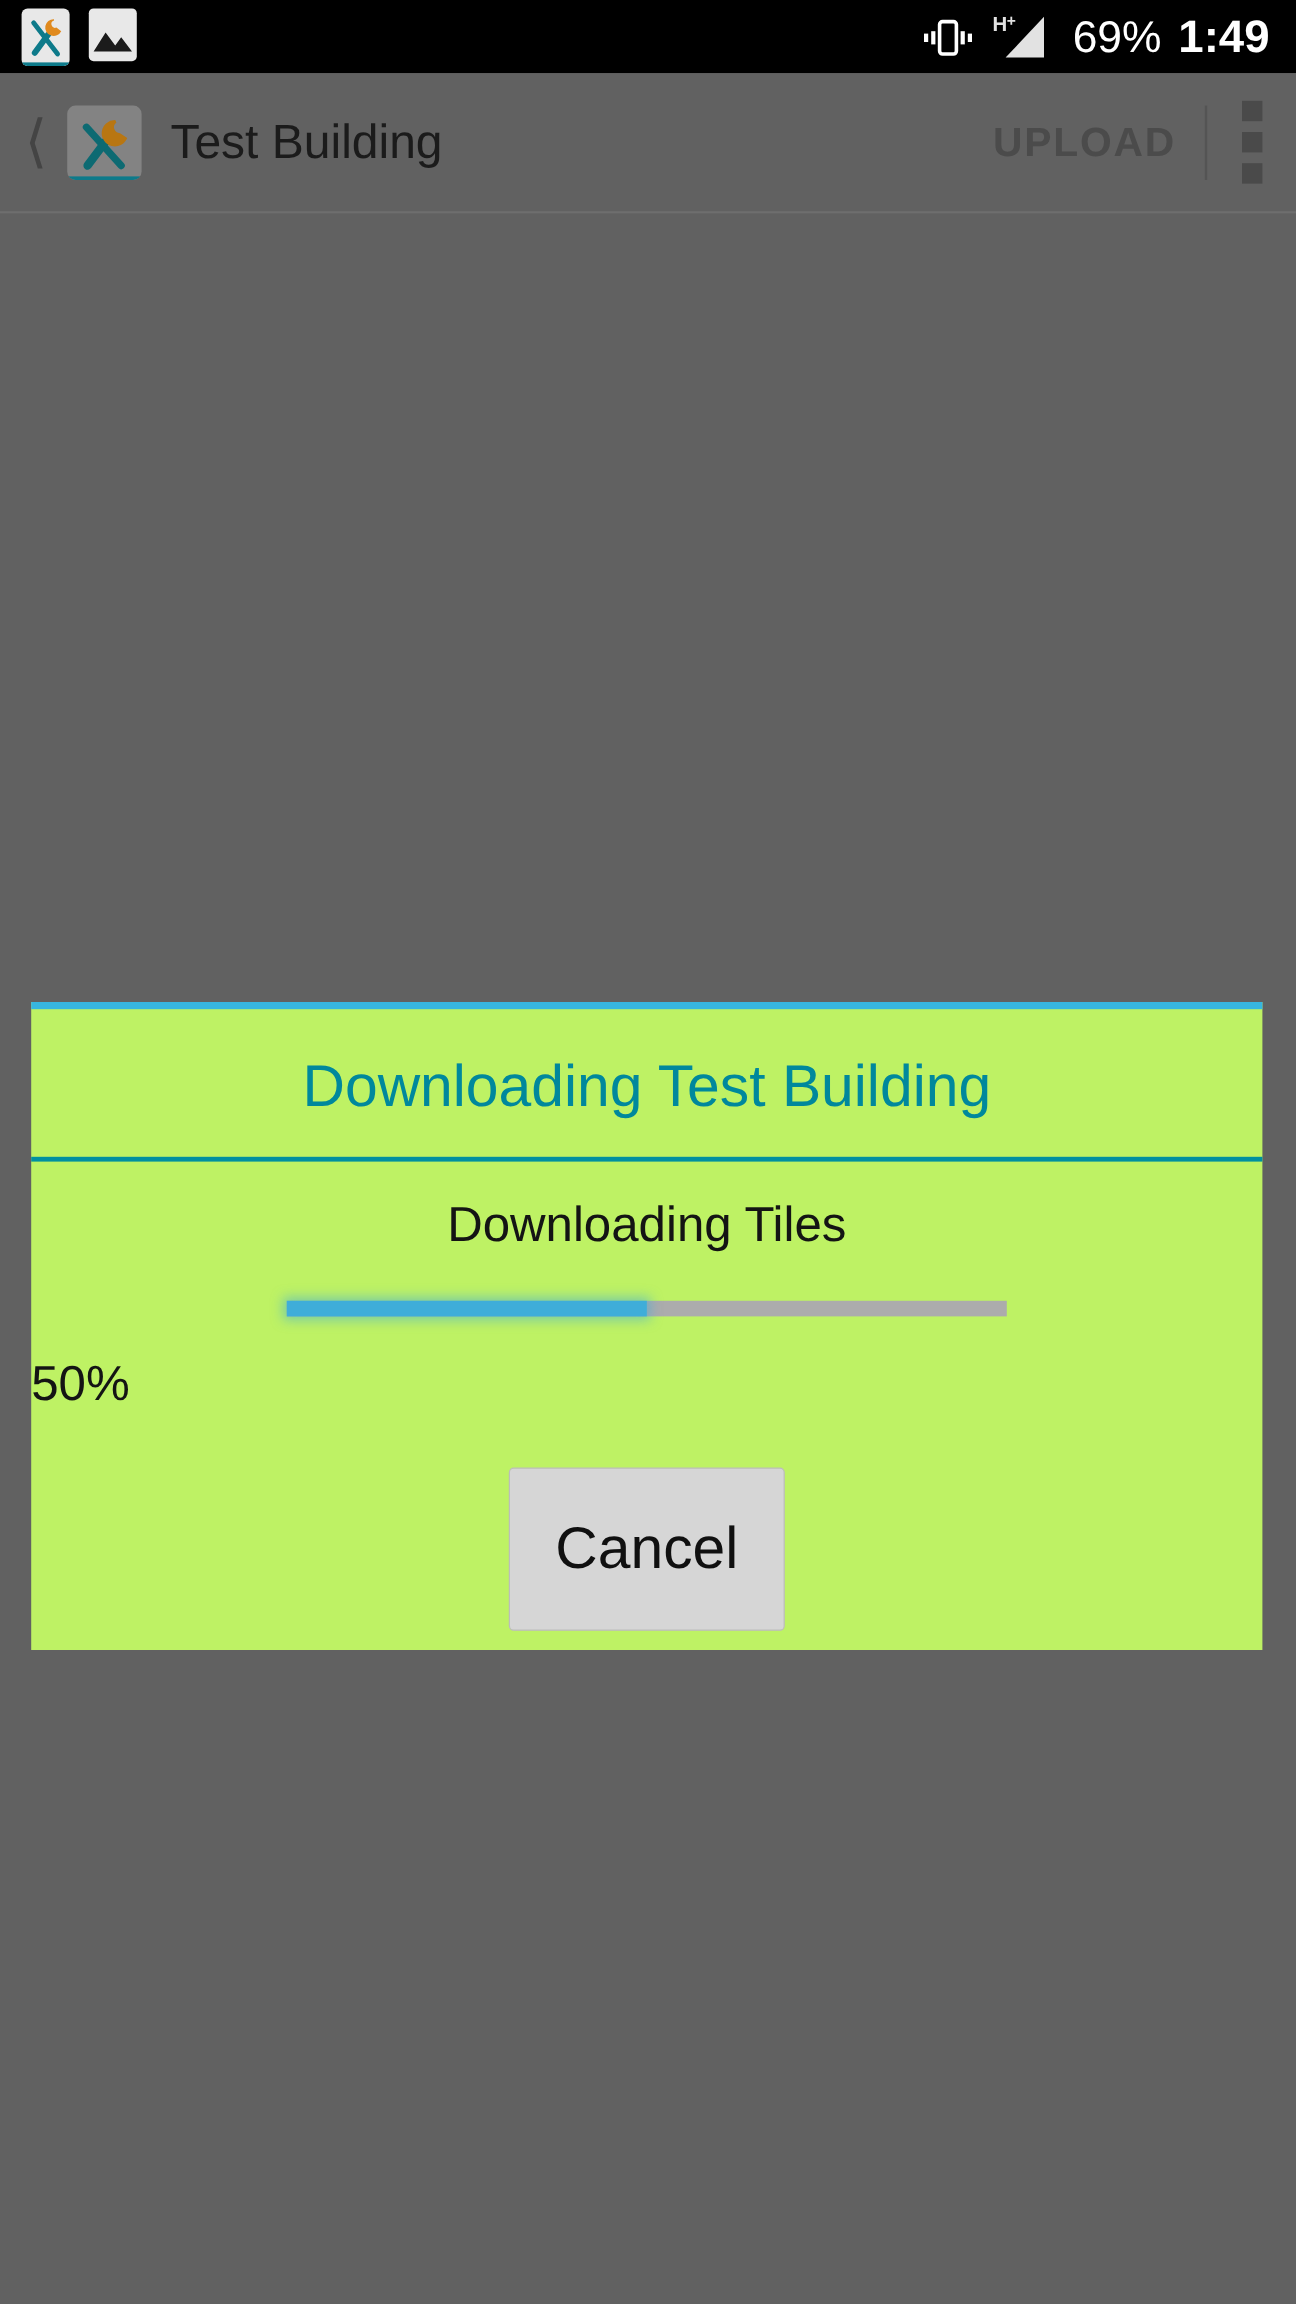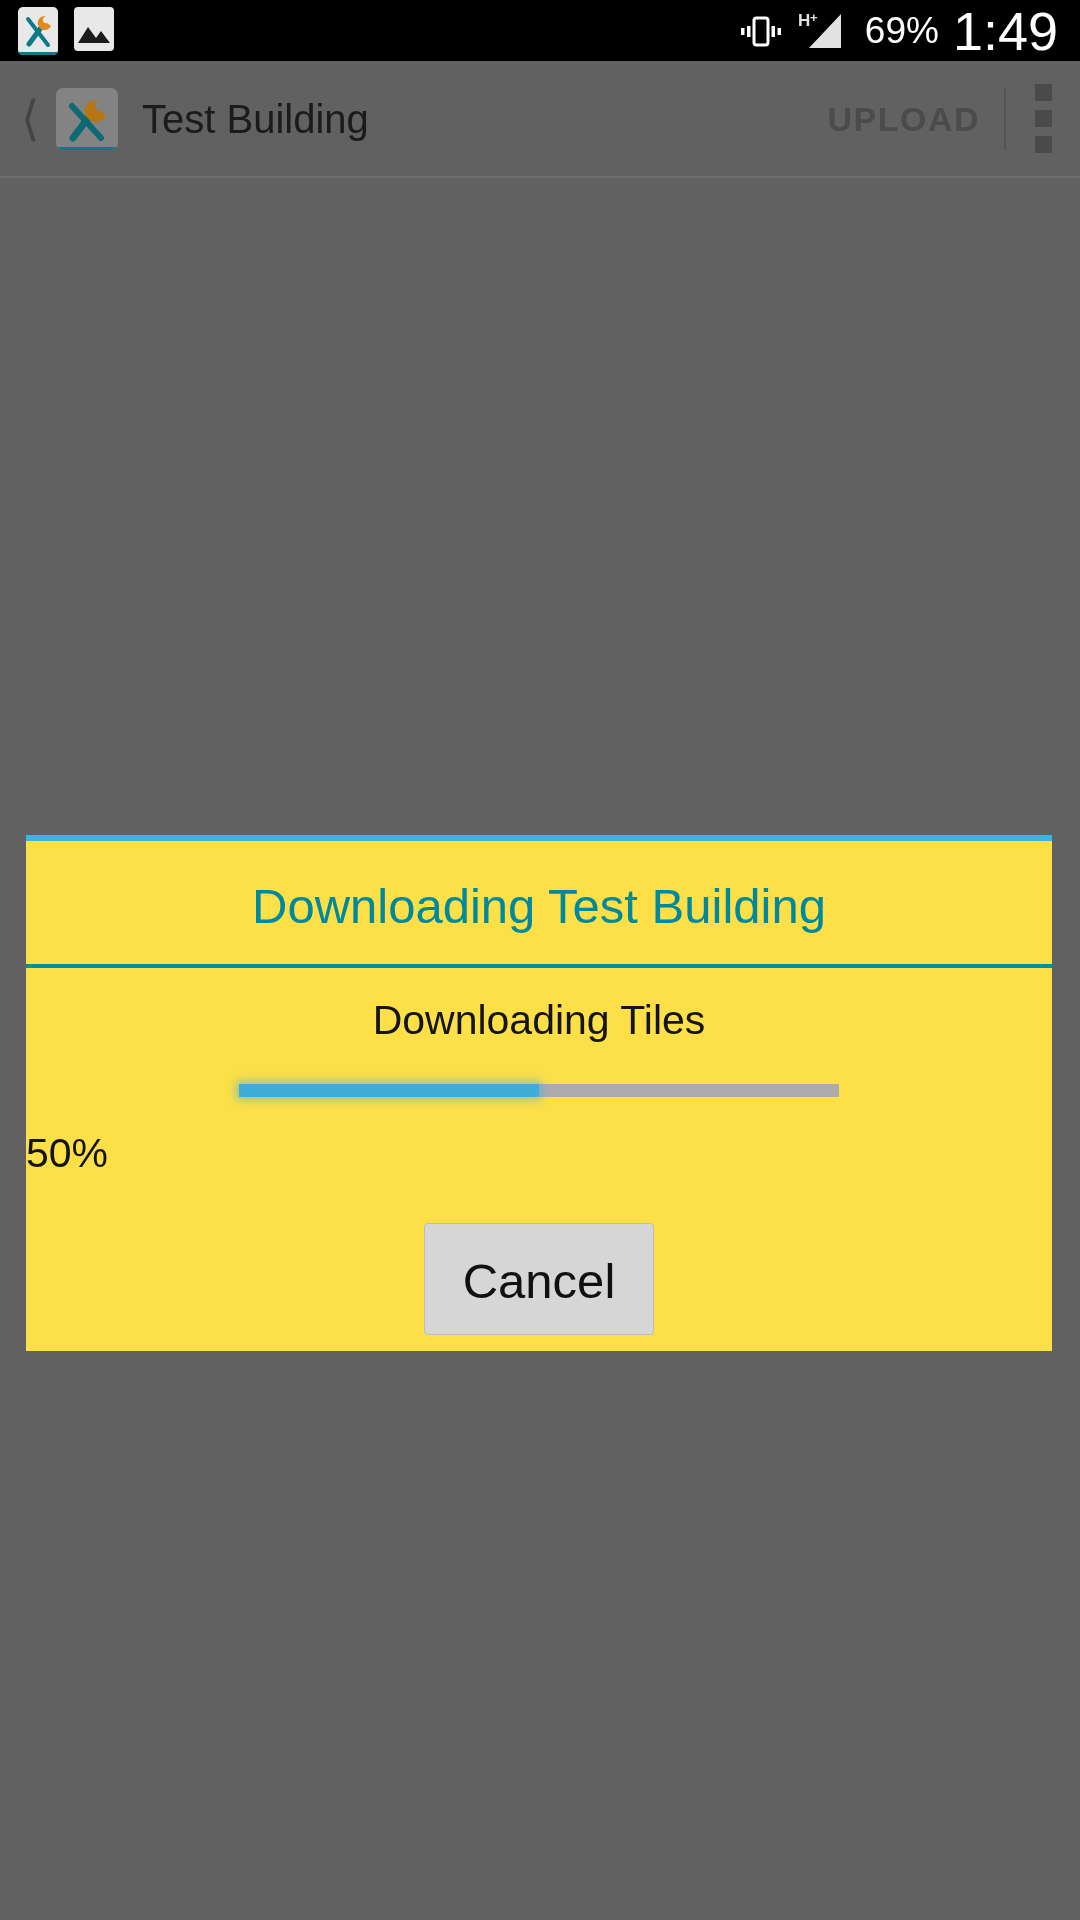--- a/index.html
+++ b/index.html
@@ -33,21 +33,21 @@
     width:40px; height:44px; border-radius:4px; background:#e8e8e8;
     position:relative; overflow:hidden;
   }
 
   .vibrate-icon { width:44px; height:44px; }
   .signal-icon { width:54px; height:44px; position:relative; }
   .sb-text {
     color:#ffffff; font-size:37px; font-weight:400; letter-spacing:0px;
     line-height:44px; white-space:nowrap;
   }
-  .sb-time { color:#ffffff; font-size:54px; font-weight:400; line-height:44px; white-space:nowrap; }
+  .sb-time { color:#ffffff; font-size:38px; font-weight:700; line-height:44px; white-space:nowrap; }
 
   
   .actionbar {
     position:absolute; top:61px; left:0; width:1080px; height:117px;
     background:#616161; display:flex; align-items:center;
     border-bottom:2px solid #6e6e6e;
   }
   .back-chevron {
     width:44px; margin-left:8px; color:#444444; font-size:48px;
     line-height:48px; text-align:center; font-weight:400;
@@ -71,21 +71,21 @@
     justify-content:center; gap:9px;
   }
   .ab-overflow span { display:block; width:17px; height:17px; background:#4a4a4a; }
 
   
   .content { position:absolute; top:178px; left:0; width:1080px; height:1742px; background:#616161; }
 
   
   .dialog {
     position:absolute; left:26px; top:835px; width:1026px;
-    background:#fde047; border-top:6px solid #37b6e0;
+    background:#bef264; border-top:6px solid #37b6e0;
   }
   .dlg-title {
     color:#00889c; font-size:49px; font-weight:400; text-align:center;
     padding:37px 20px 30px; line-height:56px; white-space:nowrap;
   }
   .dlg-rule { height:4px; background:#00909f; }
   .dlg-body { padding:28px 0 0; }
   .dlg-message {
     color:#141414; font-size:41px; font-weight:400; text-align:center;
     line-height:48px;
@@ -97,21 +97,21 @@
   .progress-fill {
     position:absolute; left:0; top:0; height:13px; background:#3fadd9;
     box-shadow:0 0 10px 3px rgba(63,173,217,0.55);
   }
   .dlg-percent {
     color:#141414; font-size:41px; font-weight:400; text-align:left;
     line-height:48px; padding-top:32px;
   }
   .dlg-actions { display:flex; justify-content:center; padding:46px 0 16px; }
   .cancel-btn {
-    min-width:230px; height:112px; background:#d6d6d6;
+    min-width:230px; height:136px; background:#d6d6d6;
     border:1px solid #bcbcbc; border-radius:4px;
     color:#101010; font-size:49px; font-family:"Liberation Sans", sans-serif;
     font-weight:400; line-height:114px; text-align:center;
     padding:0 34px; cursor:pointer;
   }
 </style>
 </head>
 <body>
 
 <div id="screen">

